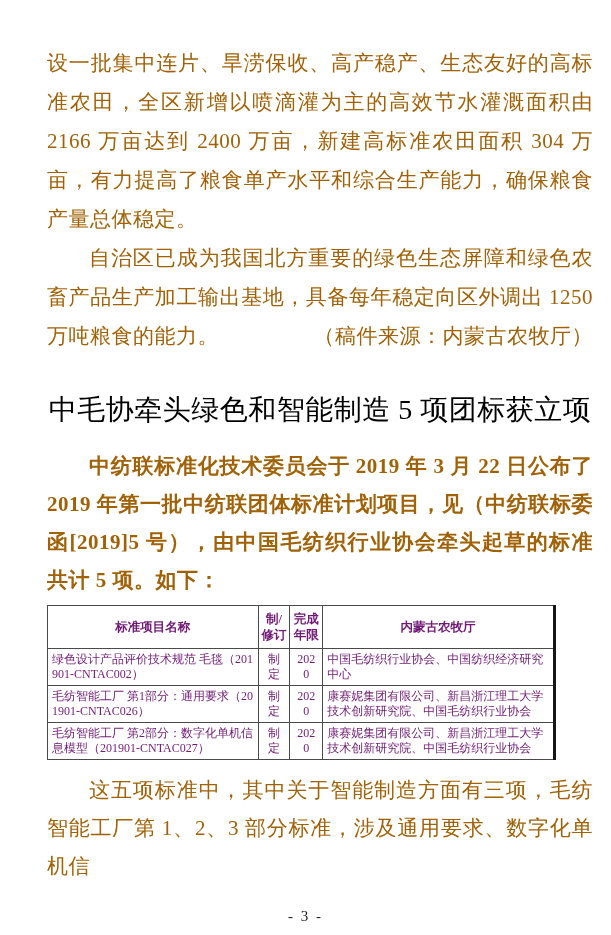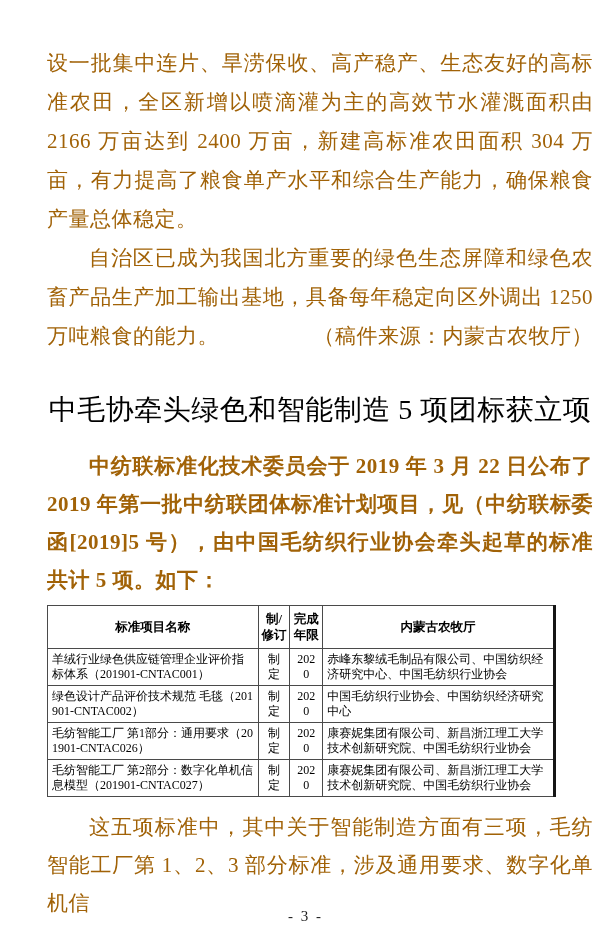--- a/index.html
+++ b/index.html
@@ -41,21 +41,21 @@
   }
   .intro{line-height:38px;font-weight:bold;}
   table.standards{
     width:509px;
     margin-top:6px;
     border-collapse:collapse;
     table-layout:fixed;
     border:1px solid #3a3a3a;
     border-right:3px solid #161616;
     font-size:12px;
-    color:#000000;
+    color:#701a75;
   }
   table.standards th, table.standards td{
     border:1px solid #4a4a4a;
     padding:3px 4px;
     line-height:15px;
     vertical-align:middle;
     word-break:break-all;
   }
   table.standards th{
     font-weight:700;
@@ -104,26 +104,20 @@
       <thead>
         <tr>
           <th>标准项目名称</th>
           <th>制/修订</th>
           <th>完成年限</th>
           <th>内蒙古农牧厅</th>
         </tr>
       </thead>
       <tbody>
         <tr>
-          <td>羊绒行业绿色供应链管理企业评价指标体系（201901-CNTAC001）</td>
-          <td class="center">制定</td>
-          <td class="center">2020</td>
-          <td>赤峰东黎绒毛制品有限公司、中国纺织经济研究中心、中国毛纺织行业协会</td>
-        </tr>
-        <tr>
           <td>绿色设计产品评价技术规范 毛毯（201901-CNTAC002）</td>
           <td class="center">制定</td>
           <td class="center">2020</td>
           <td>中国毛纺织行业协会、中国纺织经济研究中心</td>
         </tr>
         <tr>
           <td>毛纺智能工厂 第1部分：通用要求（201901-CNTAC026）</td>
           <td class="center">制定</td>
           <td class="center">2020</td>
           <td>康赛妮集团有限公司、新昌浙江理工大学技术创新研究院、中国毛纺织行业协会</td>

